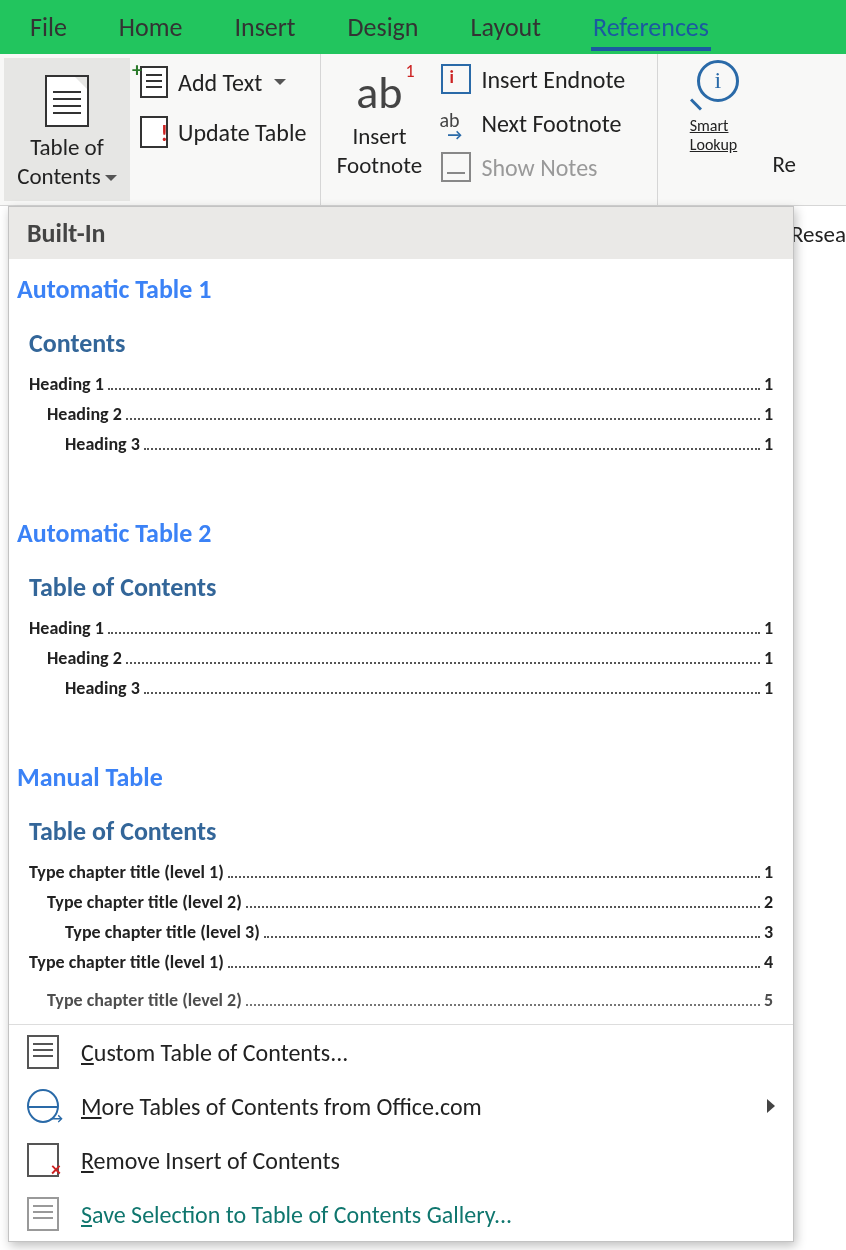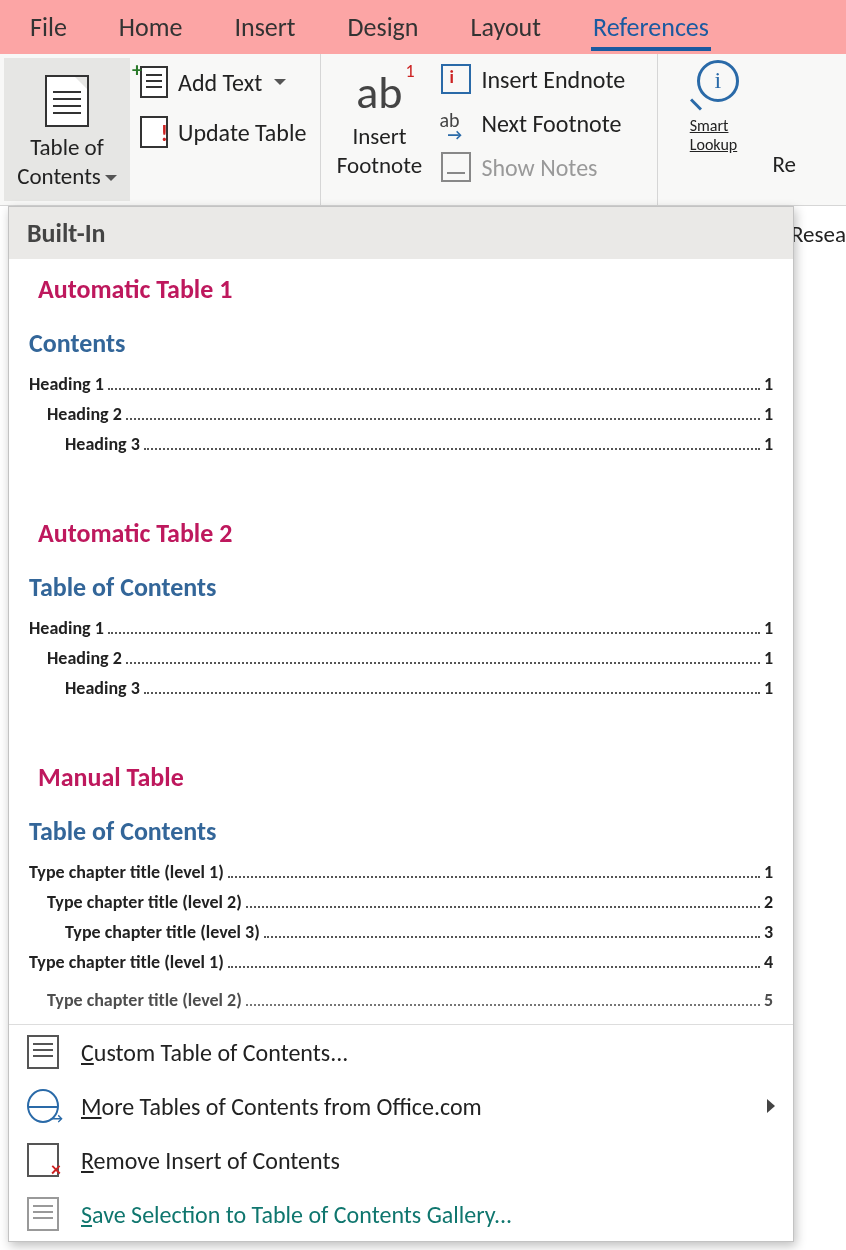--- a/index.html
+++ b/index.html
@@ -14,21 +14,21 @@
     color: #222;
   }
 
   
   .tabs {
     display: flex;
     align-items: center;
     height: 54px;
     padding-left: 30px;
     gap: 52px;
-    background: #fca5a5;
+    background: #22c55e;
   }
   .tab {
     font-size: 26px;
     color: #333;
     cursor: pointer;
     position: relative;
   }
   .tab.active {
     color: #1b5aa0;
     font-weight: 400;
@@ -228,25 +228,24 @@
   }
   .gallery {
     flex:1 1 auto;
     overflow:hidden;
   }
   .gallery-item {
     padding: 14px 6px 40px 6px;
   }
   .gallery-item-title {
     font-size:26px;
-    color:#be185d;
+    color:#3b82f6;
     font-weight:600;
     padding-left:2px;
     padding-bottom:22px;
-    margin-left:21px;
   }
   .toc-preview {
     padding: 0 14px;
   }
   .toc-preview .ptitle {
     color:#336699;
     font-size:26px;
     font-weight:600;
     font-family: Calibri, Arial, sans-serif;
     padding-bottom:6px;

